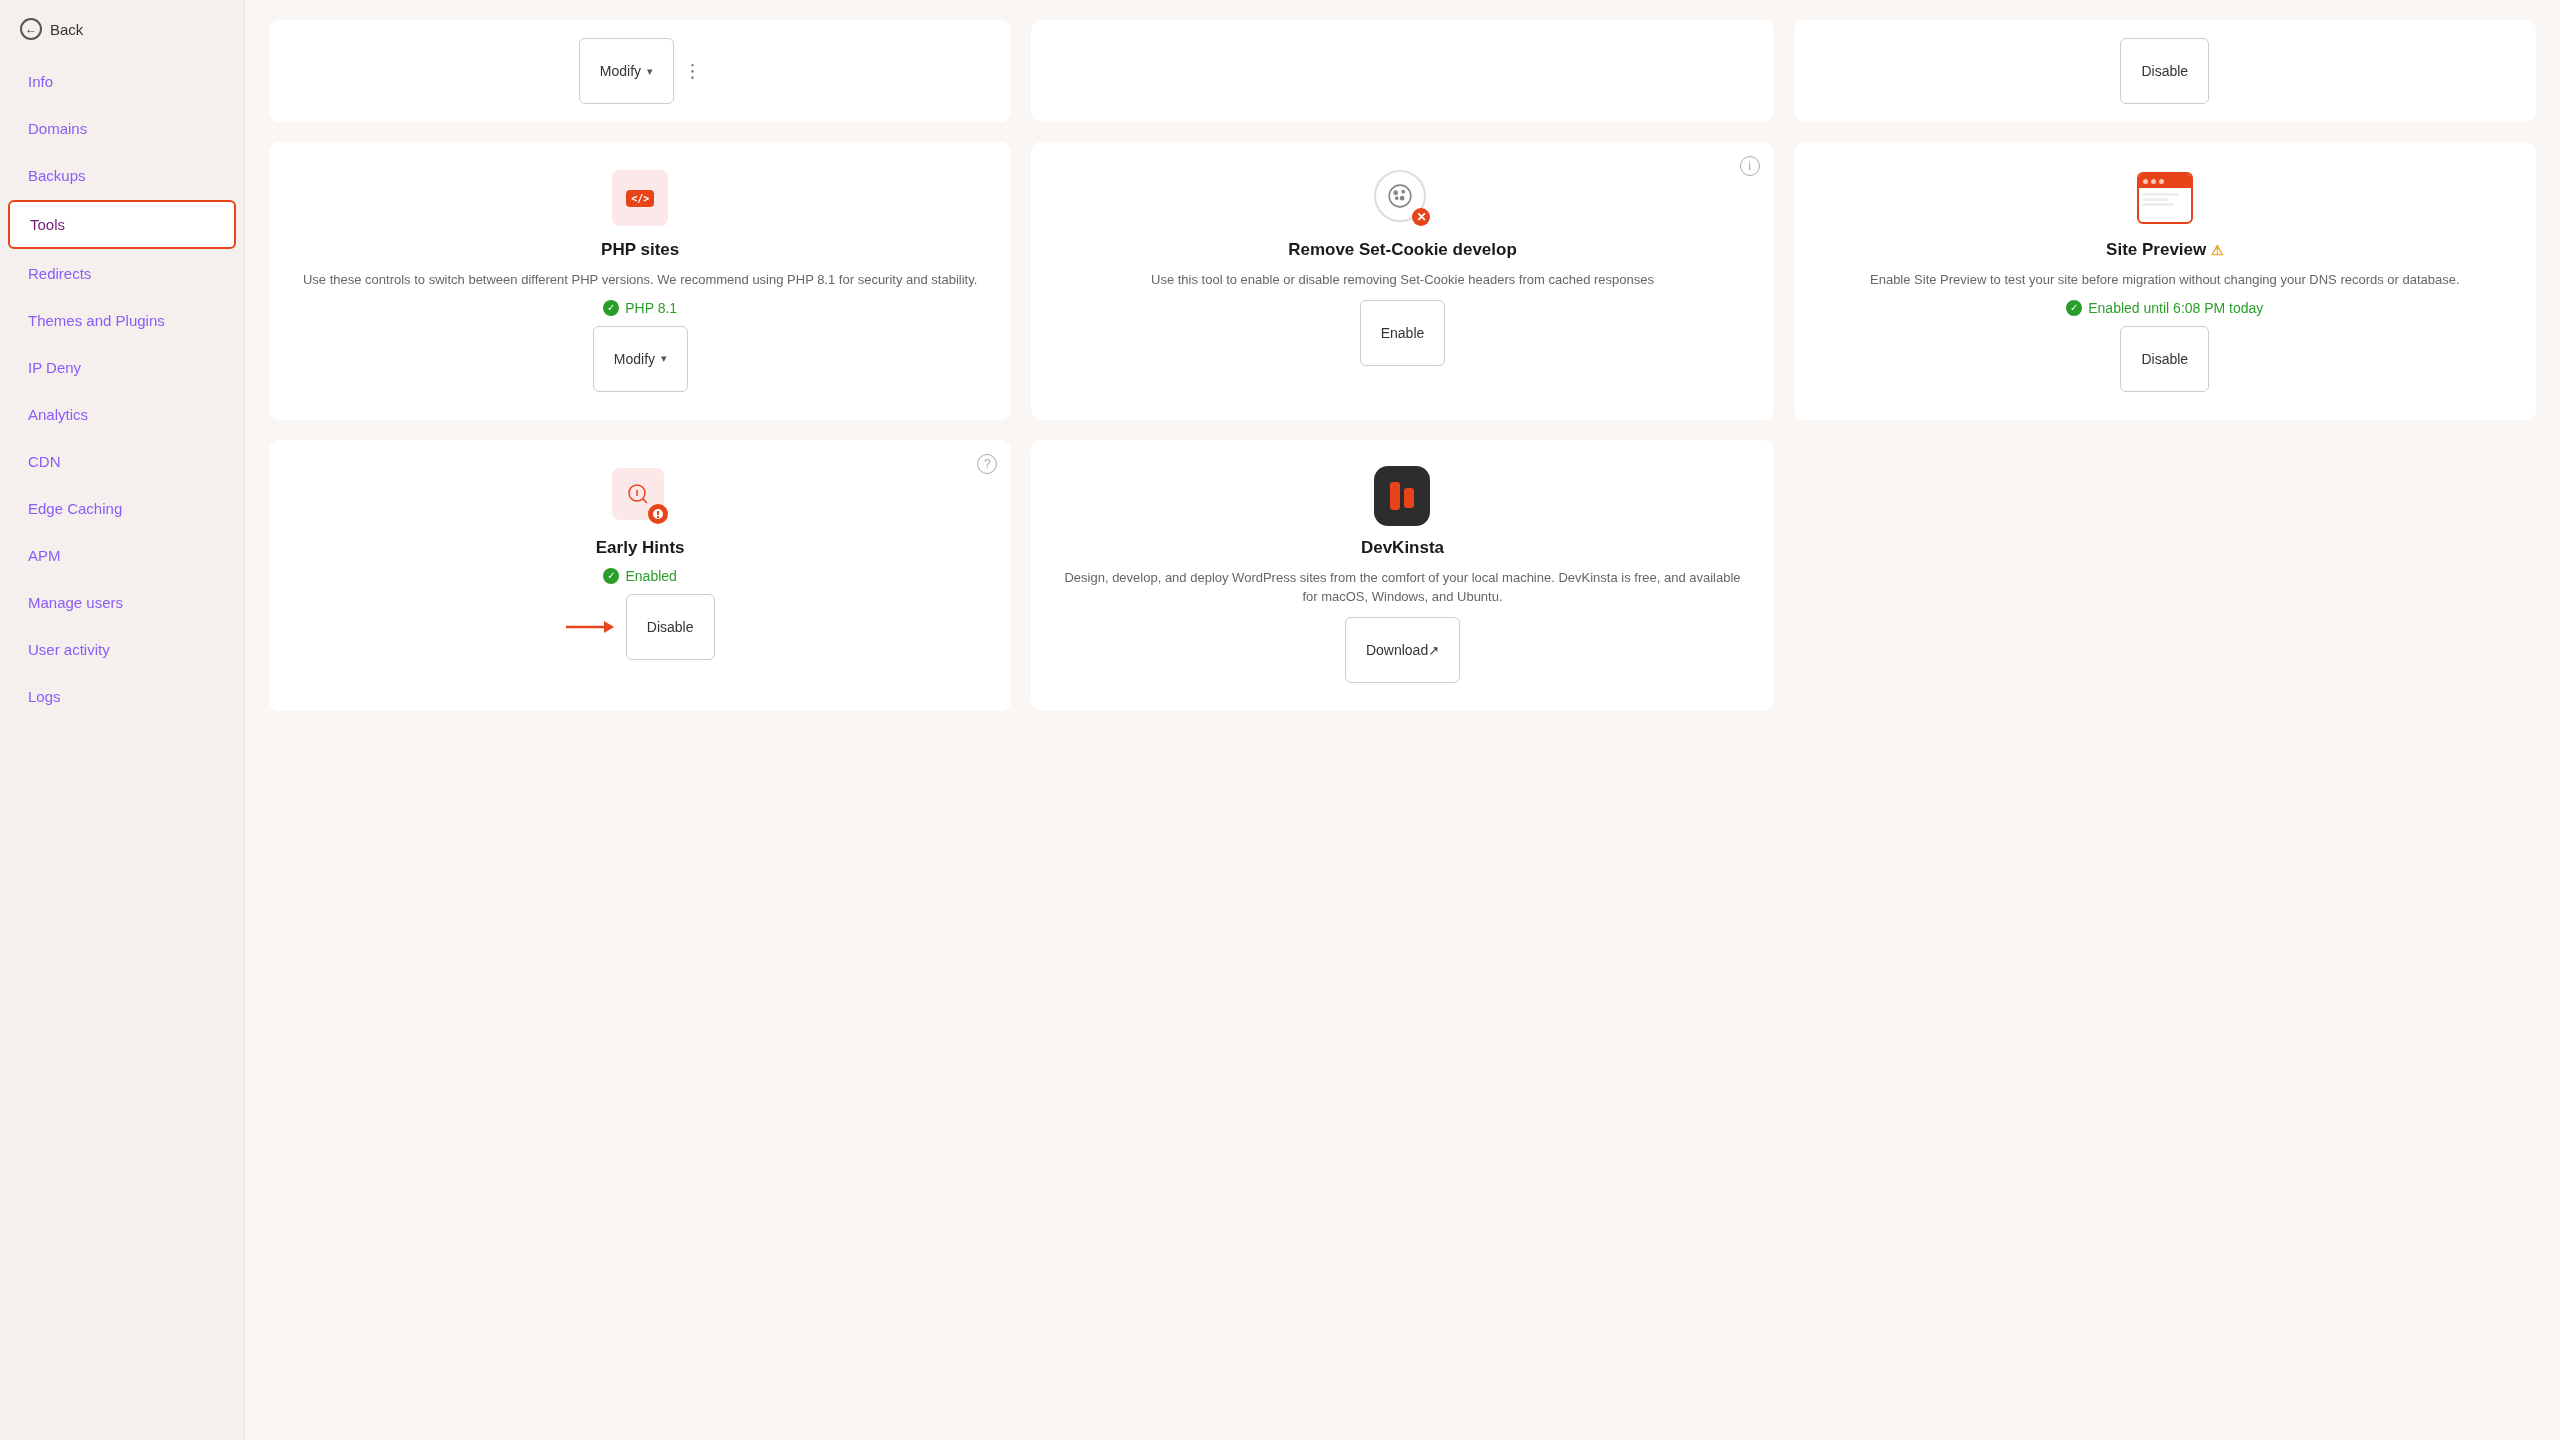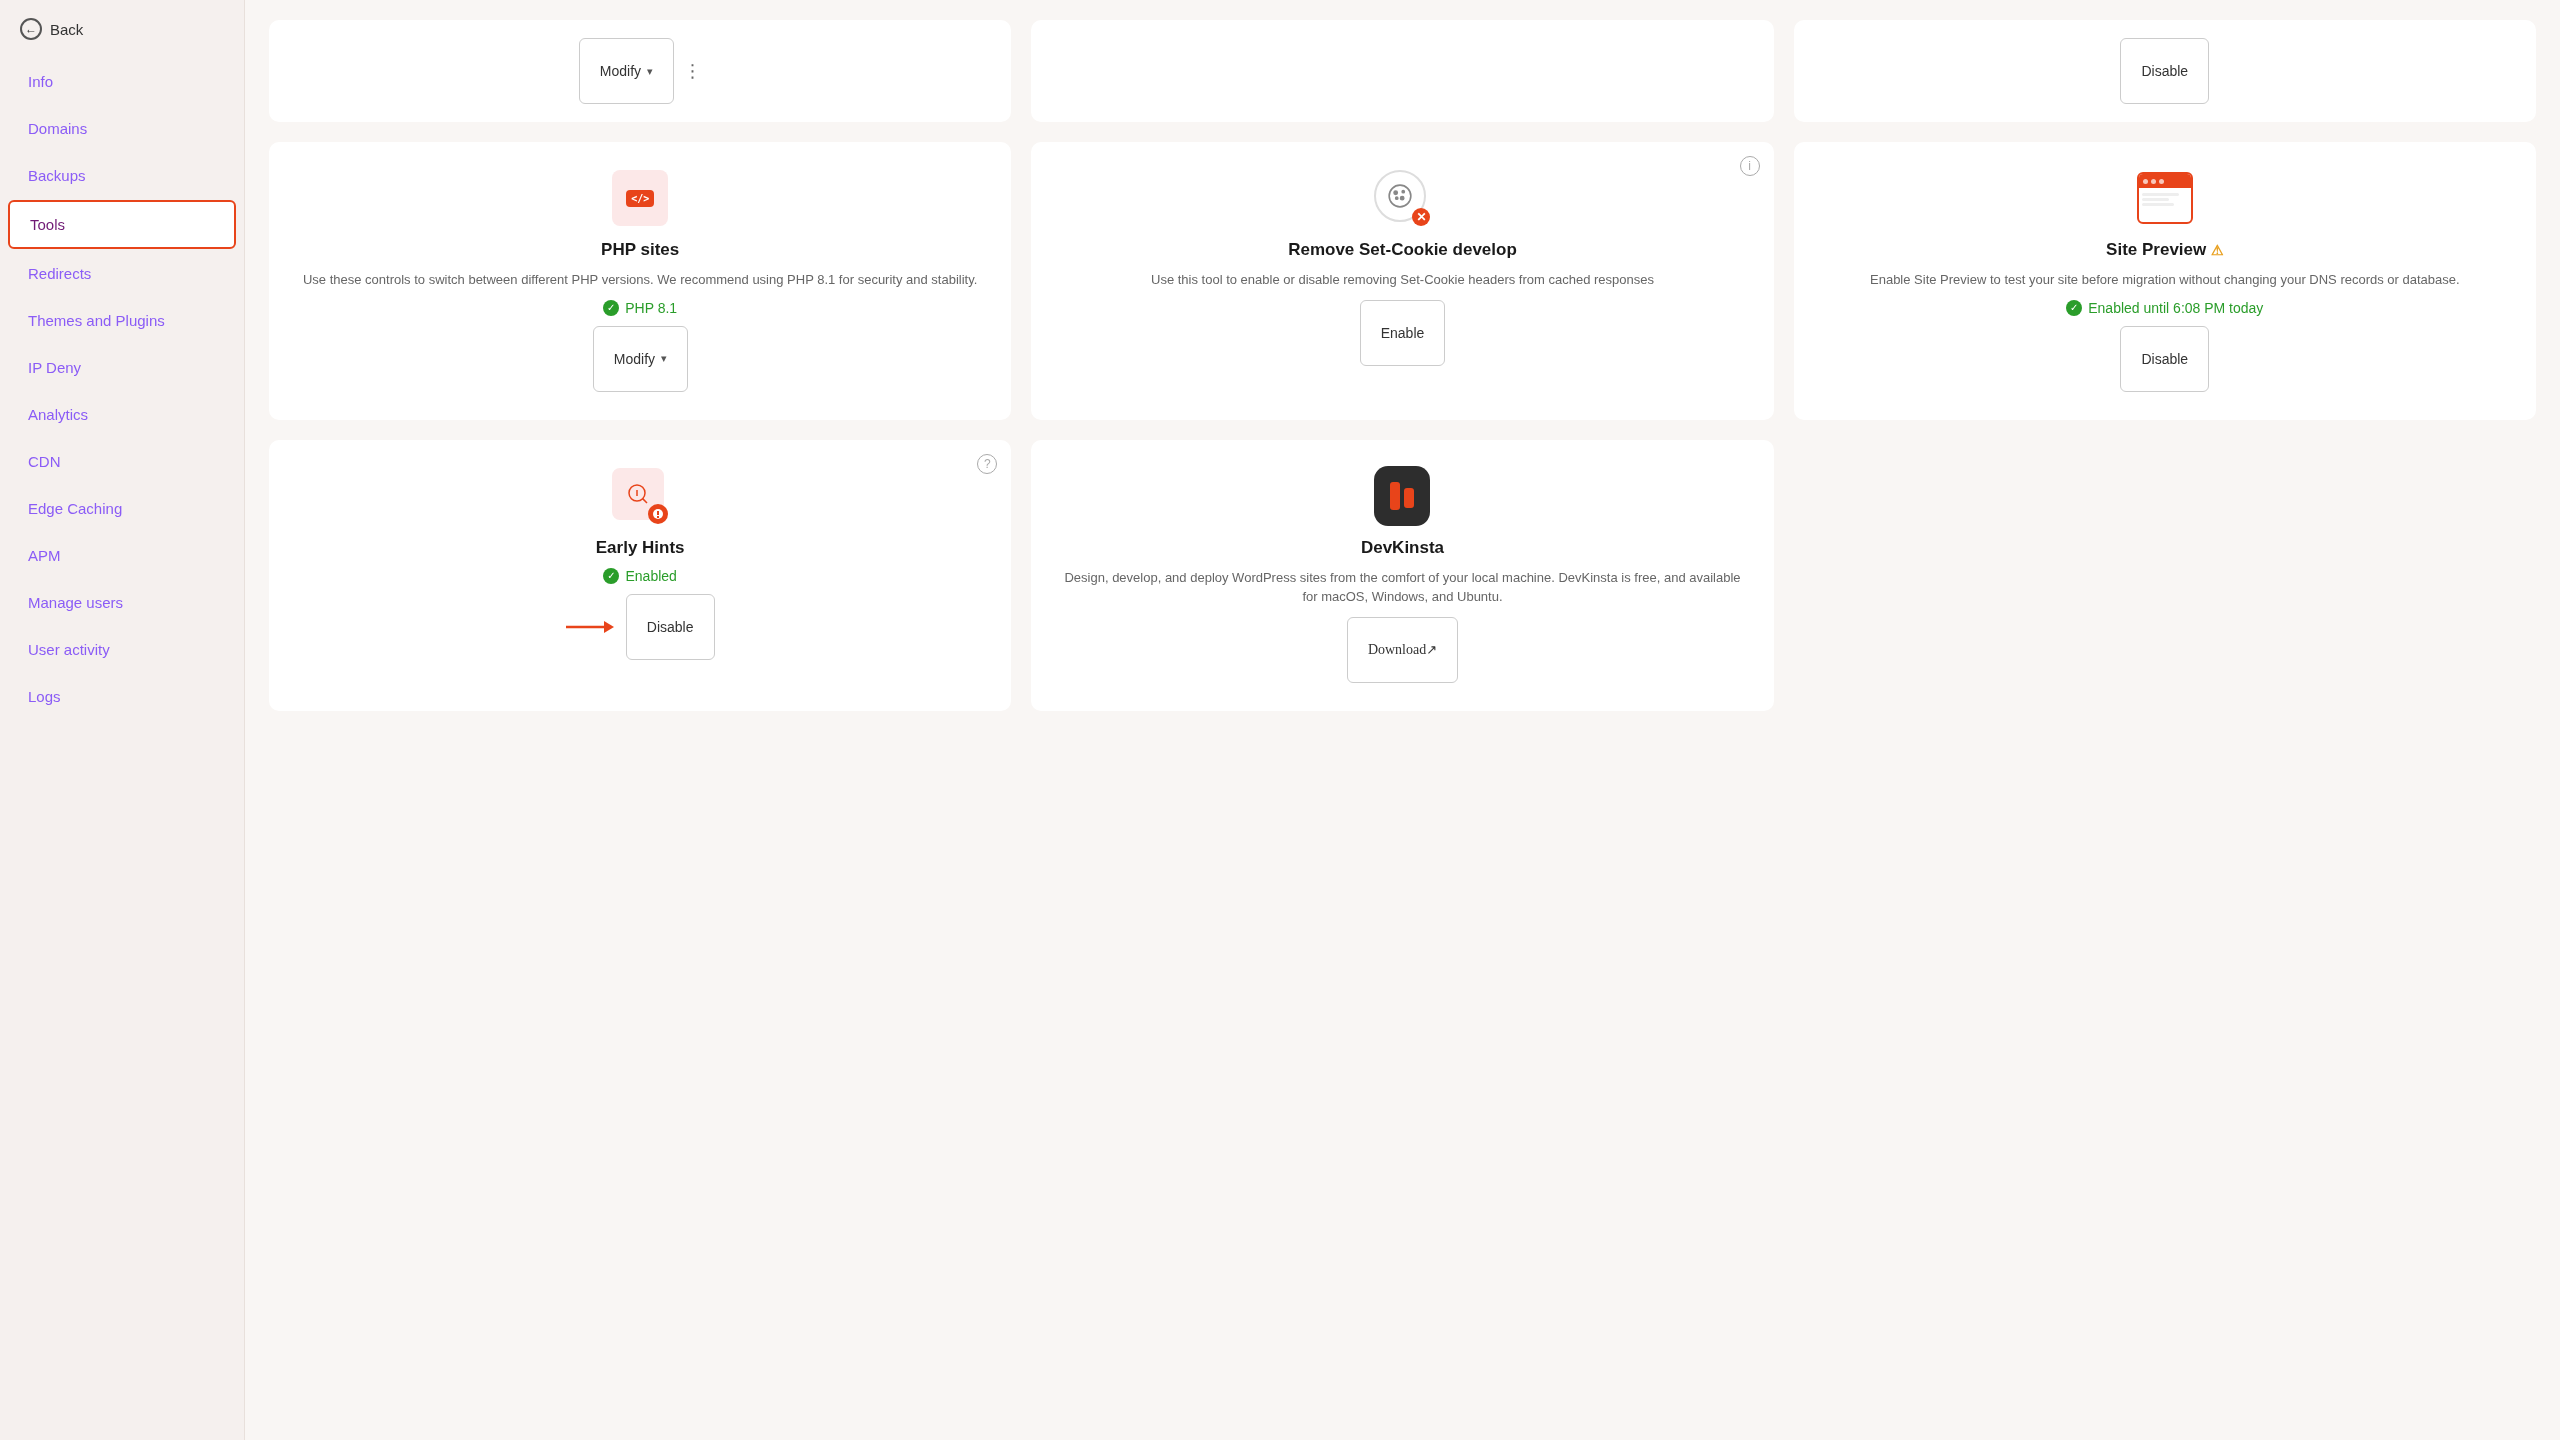--- a/index.html
+++ b/index.html
@@ -531,21 +531,21 @@
 
     <div class="card">
       <div class="card-icon">
         <div class="devkinsta-icon">
           <div class="devkinsta-bar"></div>
           <div class="devkinsta-bar" style="height:20px;margin-top:4px;"></div>
         </div>
       </div>
       <div class="card-title">DevKinsta</div>
       <div class="card-desc">Design, develop, and deploy WordPress sites from the comfort of your local machine. DevKinsta is free, and available for macOS, Windows, and Ubuntu.</div>
-      <button class="btn" style="display:flex;align-items:flex-end;font-family:Liberation Serif, serif;">
+      <button class="btn" style="display:flex;align-items:flex-end;">
         <span>Download</span>
         <span style="font-size:13px;">↗</span>
       </button>
     </div>
 
     <div class="card" style="background:#f9f6f4;box-shadow:none;"></div>
 
   </div>
 </div>
 

